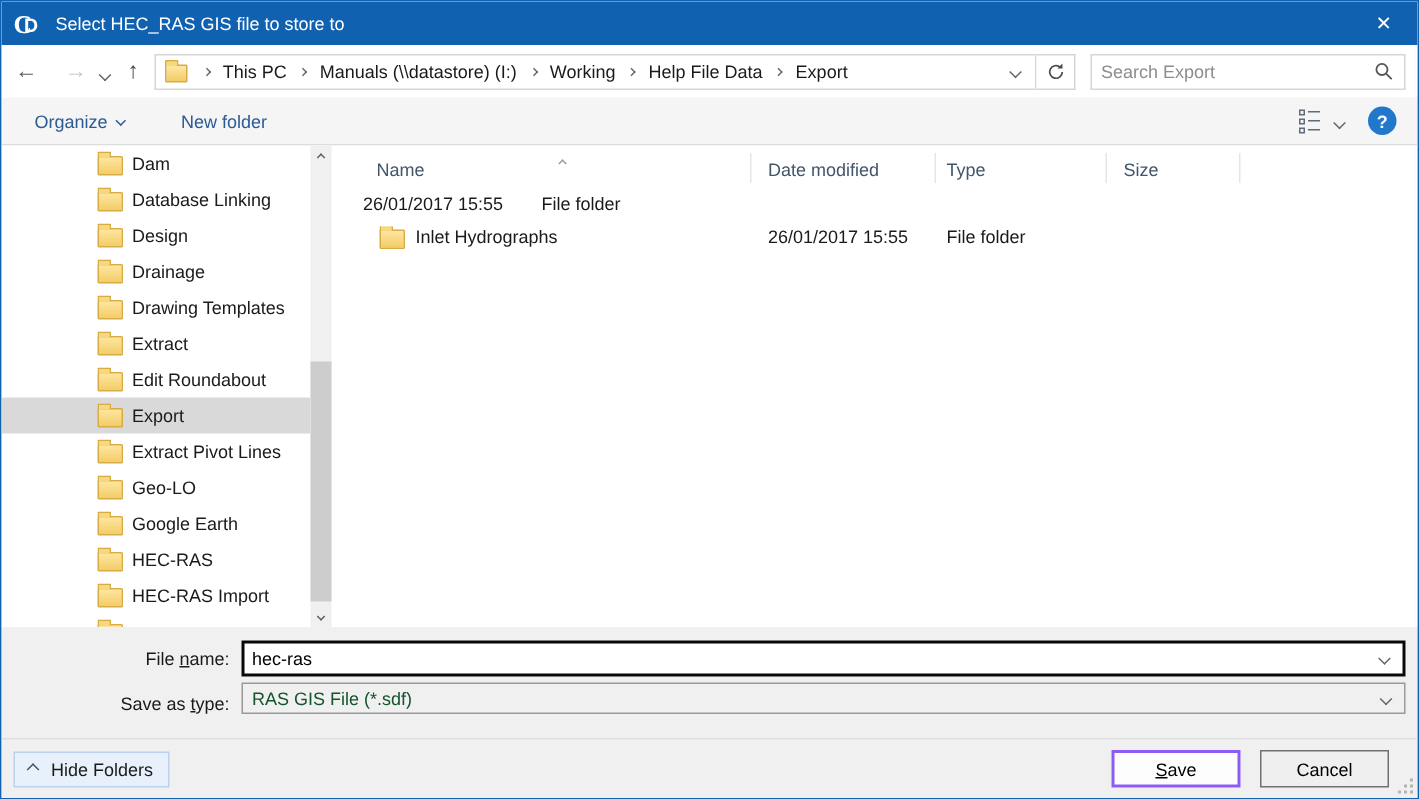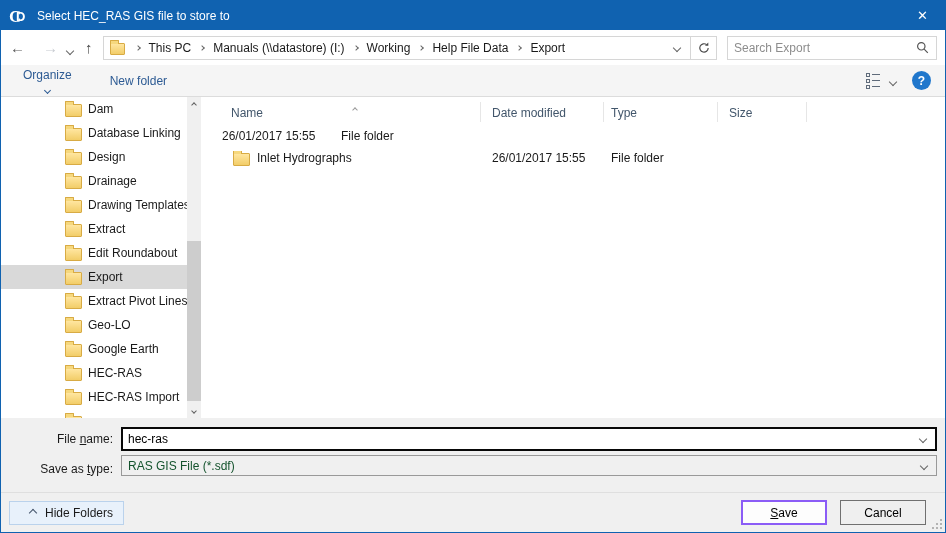--- a/index.html
+++ b/index.html
@@ -41,21 +41,21 @@
   .tb-right { margin-left:auto; display:flex; align-items:center; gap:10px; padding-right:14px; }
   .details-icon { display:flex; flex-direction:column; gap:2px; }
   .details-icon .dr { display:flex; align-items:center; gap:2px; }
   .details-icon .sq { width:4px; height:4px; border:1px solid #5f6b7a; }
   .details-icon .ln { width:8px; height:0; border-top:1px solid #5f6b7a; }
   .view-chev { margin-right:6px; }
   .help-btn { width:19px; height:19px; border-radius:50%; background:#2077cc; color:#fff; font-size:12px; font-weight:bold; display:flex; align-items:center; justify-content:center; }
 
   
   .content { height:321px; display:flex; flex-shrink:0; background:#fff; overflow:hidden; }
-  .sidebar { width:186px; overflow:hidden; padding-top:0; }
+  .sidebar { width:206px; overflow:hidden; padding-top:0; }
   .side-item { height:24px; display:flex; align-items:center; padding-left:64px; font-size:12px; color:#1a1a1a; white-space:nowrap; }
   .side-item.selected { background:#d9d9d9; }
   .side-item .label { margin-left:6px; }
   .folder { position:relative; width:17px; height:13px; background:linear-gradient(180deg,#ffe6a0 0%,#f2cd68 100%); border:1px solid #d8ab44; border-radius:1px; flex-shrink:0; margin-top:2px; }
   .folder::before { content:""; position:absolute; top:-4px; left:-1px; width:7px; height:3px; background:#f6d87e; border:1px solid #d8ab44; border-bottom:none; border-radius:1px 1px 0 0; }
   .folder.small { width:15px; height:12px; }
   .sb { width:14px; background:#f0f0f0; position:relative; flex-shrink:0; }
   .sb-btn { position:absolute; left:0; width:14px; height:15px; display:flex; align-items:center; justify-content:center; }
   .sb-btn .chev { width:4px; height:4px; border-color:#606060; }
   .sb-btn.top { top:0; }
@@ -73,33 +73,33 @@
   .col.c-size { width:89px; padding-left:11px; }
   .frow { display:flex; height:22px; align-items:center; font-size:12px; color:#1a1a1a; }
   .fcell { overflow:hidden; white-space:nowrap; }
   .fc-name { width:270px; padding-left:22px; display:flex; align-items:center; gap:7px; }
   .fc-date { width:123px; padding-left:11px; }
   .fc-type { width:114px; padding-left:7px; }
   .fc-size { width:89px; padding-left:11px; }
 
   
   .bottompanel { height:74px; background:#f0f0f0; flex-shrink:0; padding-top:9px; }
-  .field-row { display:flex; align-items:center; height:24px; }
+  .field-row { display:flex; align-items:center; height:24px;padding-left:40px; }
   .field-row + .field-row { margin-top:4px; height:21px;align-items:flex-end; }
   .field-label { width:120px; text-align:right; padding-right:8px; font-size:12px; color:#1a1a1a; white-space:nowrap; }
   .u { text-decoration:underline; }
   .fn-field { flex:1; margin-right:8px; height:24px; border:2px solid #080808; background:#fff; display:flex; align-items:center; }
   .fn-field input { flex:1; border:none; outline:none; font-size:12px; padding:0 5px; font-family:"Liberation Sans",sans-serif; color:#000; background:transparent; }
   .fn-dd { padding:0 9px; display:flex; align-items:center; }
   .sat-field { flex:1; margin-right:8px; height:21px; border:1px solid #999; background:#f0f0f0; display:flex; align-items:center; font-size:12px; color:#14532d; }
   .sat-field .val { flex:1; padding:0 6px; }
 
   
   .footer { flex:1; background:#f0f0f0; border-top:1px solid #dfdfdf; display:flex; align-items:center; padding:0 19px 0 8px; position:relative; }
-  .hide-folders { display:flex; align-items:center; gap:9px; font-size:12px; color:#1a1a1a; background:#e8f1fb; border:1px solid #bad2ec; padding:4px 10px 4px 20px; }
+  .hide-folders { display:flex; align-items:center; gap:9px; font-size:12px; color:#1a1a1a; background:#e8f1fb; border:1px solid #bad2ec; padding:4px 10px 4px 9px; }
   .hide-folders .chev { border-color:#44546a; }
   .btns { margin-left:auto; display:flex; gap:13px; }
   .btn { width:86px; height:25px; display:flex; align-items:center; justify-content:center; font-size:12px; color:#000; }
   .btn.save { background:#fdfdfd; border:2px solid #8b5cf6; }
   .btn.cancel { background:#efefef; border:1px solid #707070; }
   .grip { position:absolute; right:3px; bottom:3px; width:12px; height:12px; }
   .grip i { position:absolute; width:2px; height:2px; background:#b3b3b3; }
 </style>
 </head>
 <body>
@@ -163,21 +163,21 @@
       <span class="search-icon">
         <svg width="13" height="13" viewBox="0 0 13 13">
           <circle cx="5.3" cy="5.3" r="3.7" stroke="#555" fill="none" stroke-width="1.2"></circle>
           <line x1="8.2" y1="8.2" x2="11.8" y2="11.8" stroke="#555" stroke-width="1.2"></line>
         </svg>
       </span>
     </div>
   </div>
 
   <div class="toolbar">
-    <span class="tb-item" style="margin-left:10px;flex-direction:column;">
+    <span class="tb-item" style="margin-left:10px;">
       <span>Organize</span>
       <i class="chev down"></i>
     </span>
     <span class="tb-item" style="margin-left:14px;">
       <span>New folder</span>
     </span>
     <div class="tb-right">
       <span class="details-icon">
         <span class="dr">
             <span class="sq"></span>

